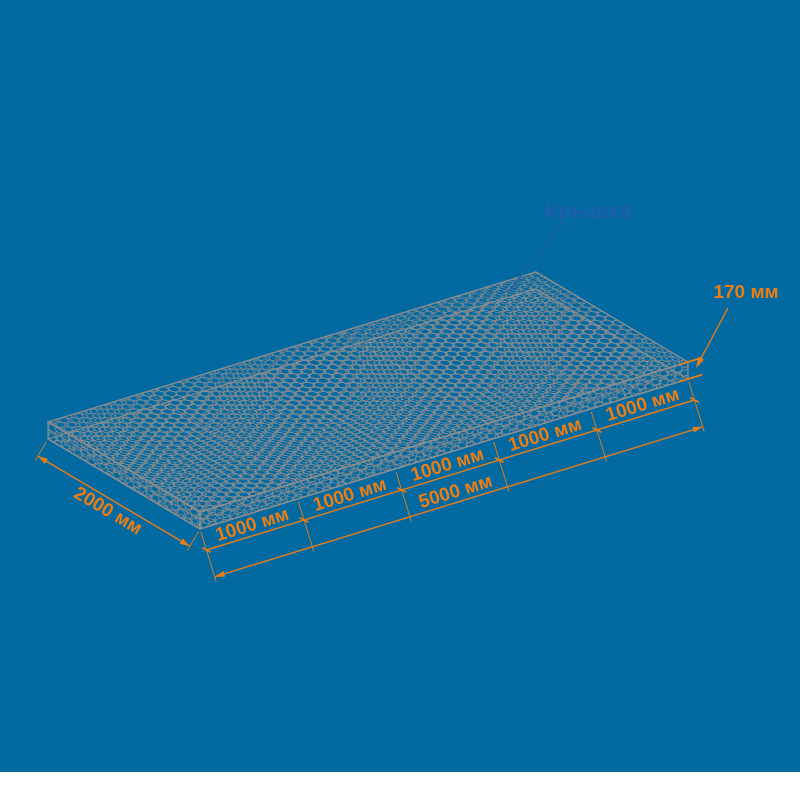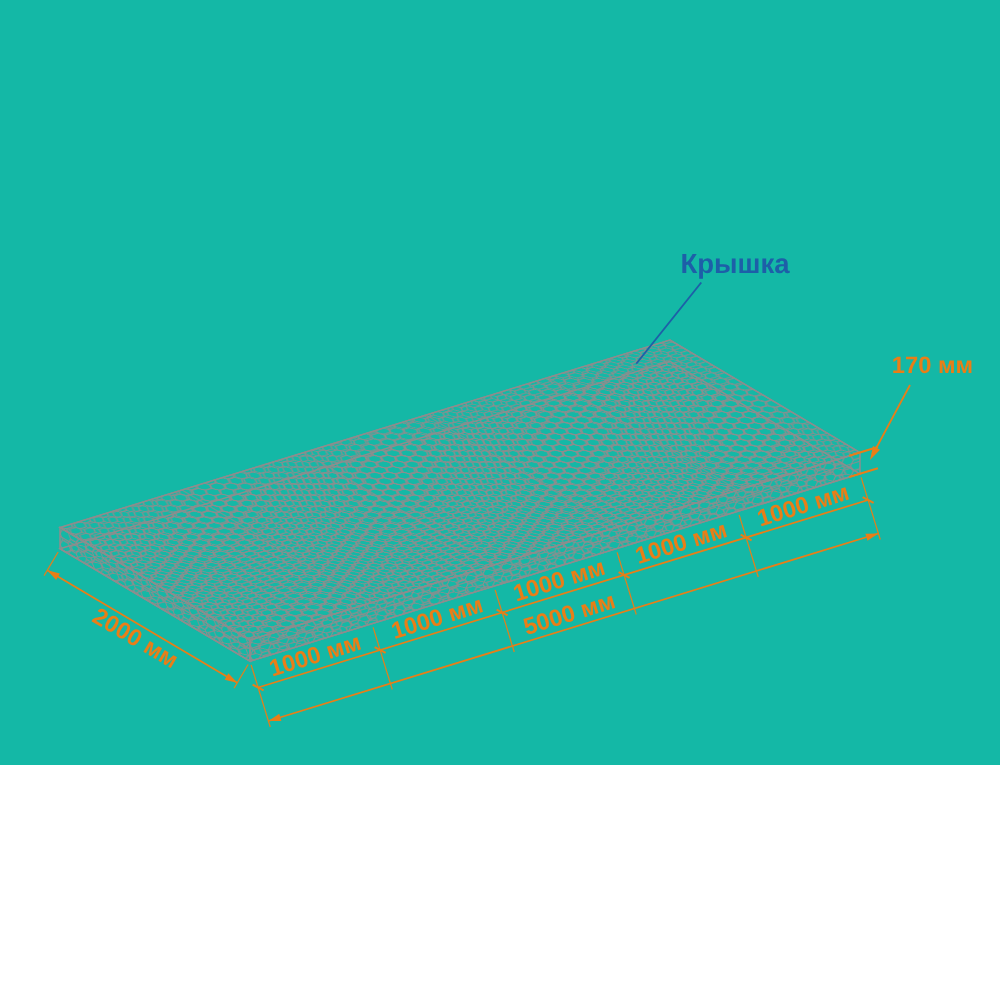--- a/index.html
+++ b/index.html
@@ -1,21 +1,21 @@
 <!DOCTYPE html>
 <html style="--dim: #e97e17; --callout: #1d5fa8; --mesh: #8d8d8d;"><head>
 <meta charset="utf-8">
 <style>
   :root{
     --dim:#e97e17;
     --callout:#1d5fa8;
     --mesh:#8d8d8d;
   }
   html,body{margin:0;padding:0;background:#ffffff;}
-  .stage{width:800px;height:612px;position:relative;background:#14b8a6;overflow:hidden;}
+  .stage{width:800px;height:772px;position:relative;background:#0369a1;overflow:hidden;}
   svg{display:block;}
   .mesh-face{stroke:var(--mesh);stroke-width:1.2;}
   .mesh-edge{stroke:var(--mesh);stroke-width:1;fill:none;opacity:.85;}
   .div-line{stroke:var(--mesh);stroke-width:1;opacity:.7;}
   .dim-line{stroke:var(--dim);stroke-width:1.4;fill:none;}
   .ext-line{stroke:var(--dim);stroke-width:1;opacity:.95;}
   .tick{stroke:var(--dim);stroke-width:1.7;}
   .dim-fill{fill:var(--dim);stroke:none;}
   .dim-text{fill:var(--dim);font:bold 19px "Liberation Sans",sans-serif;}
   .dim-text-sm{fill:var(--dim);font:bold 19px "Liberation Sans",sans-serif;}

